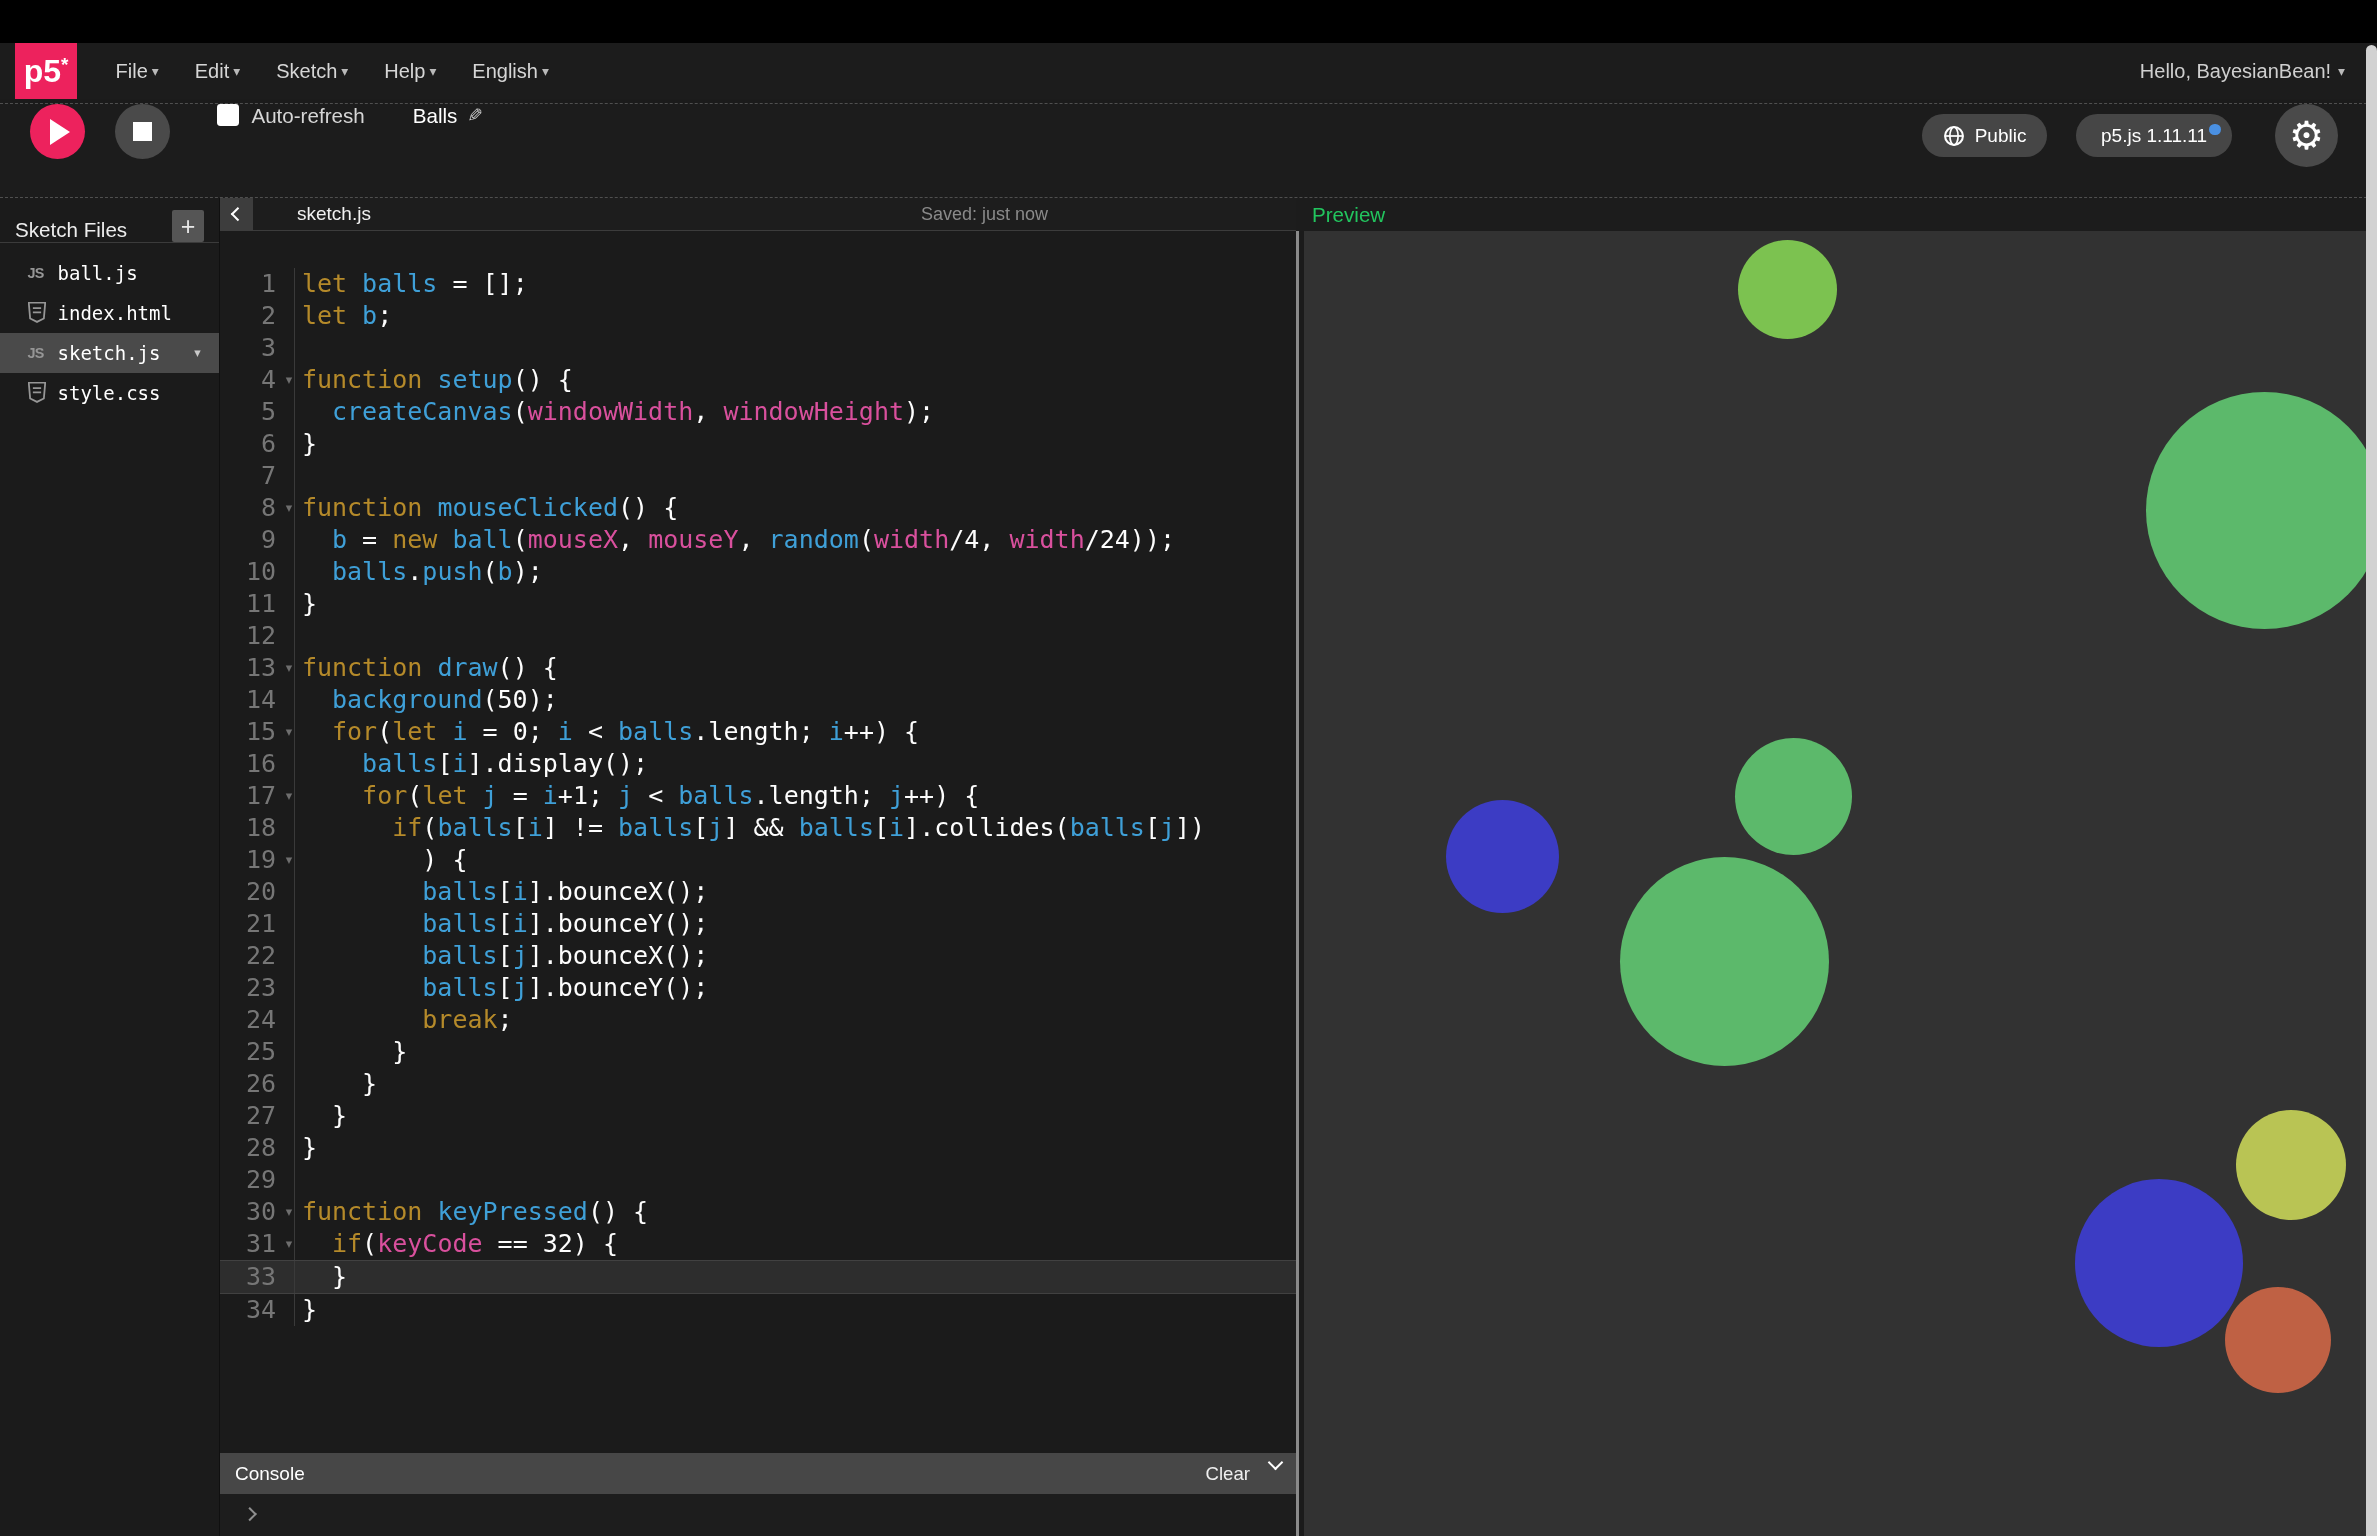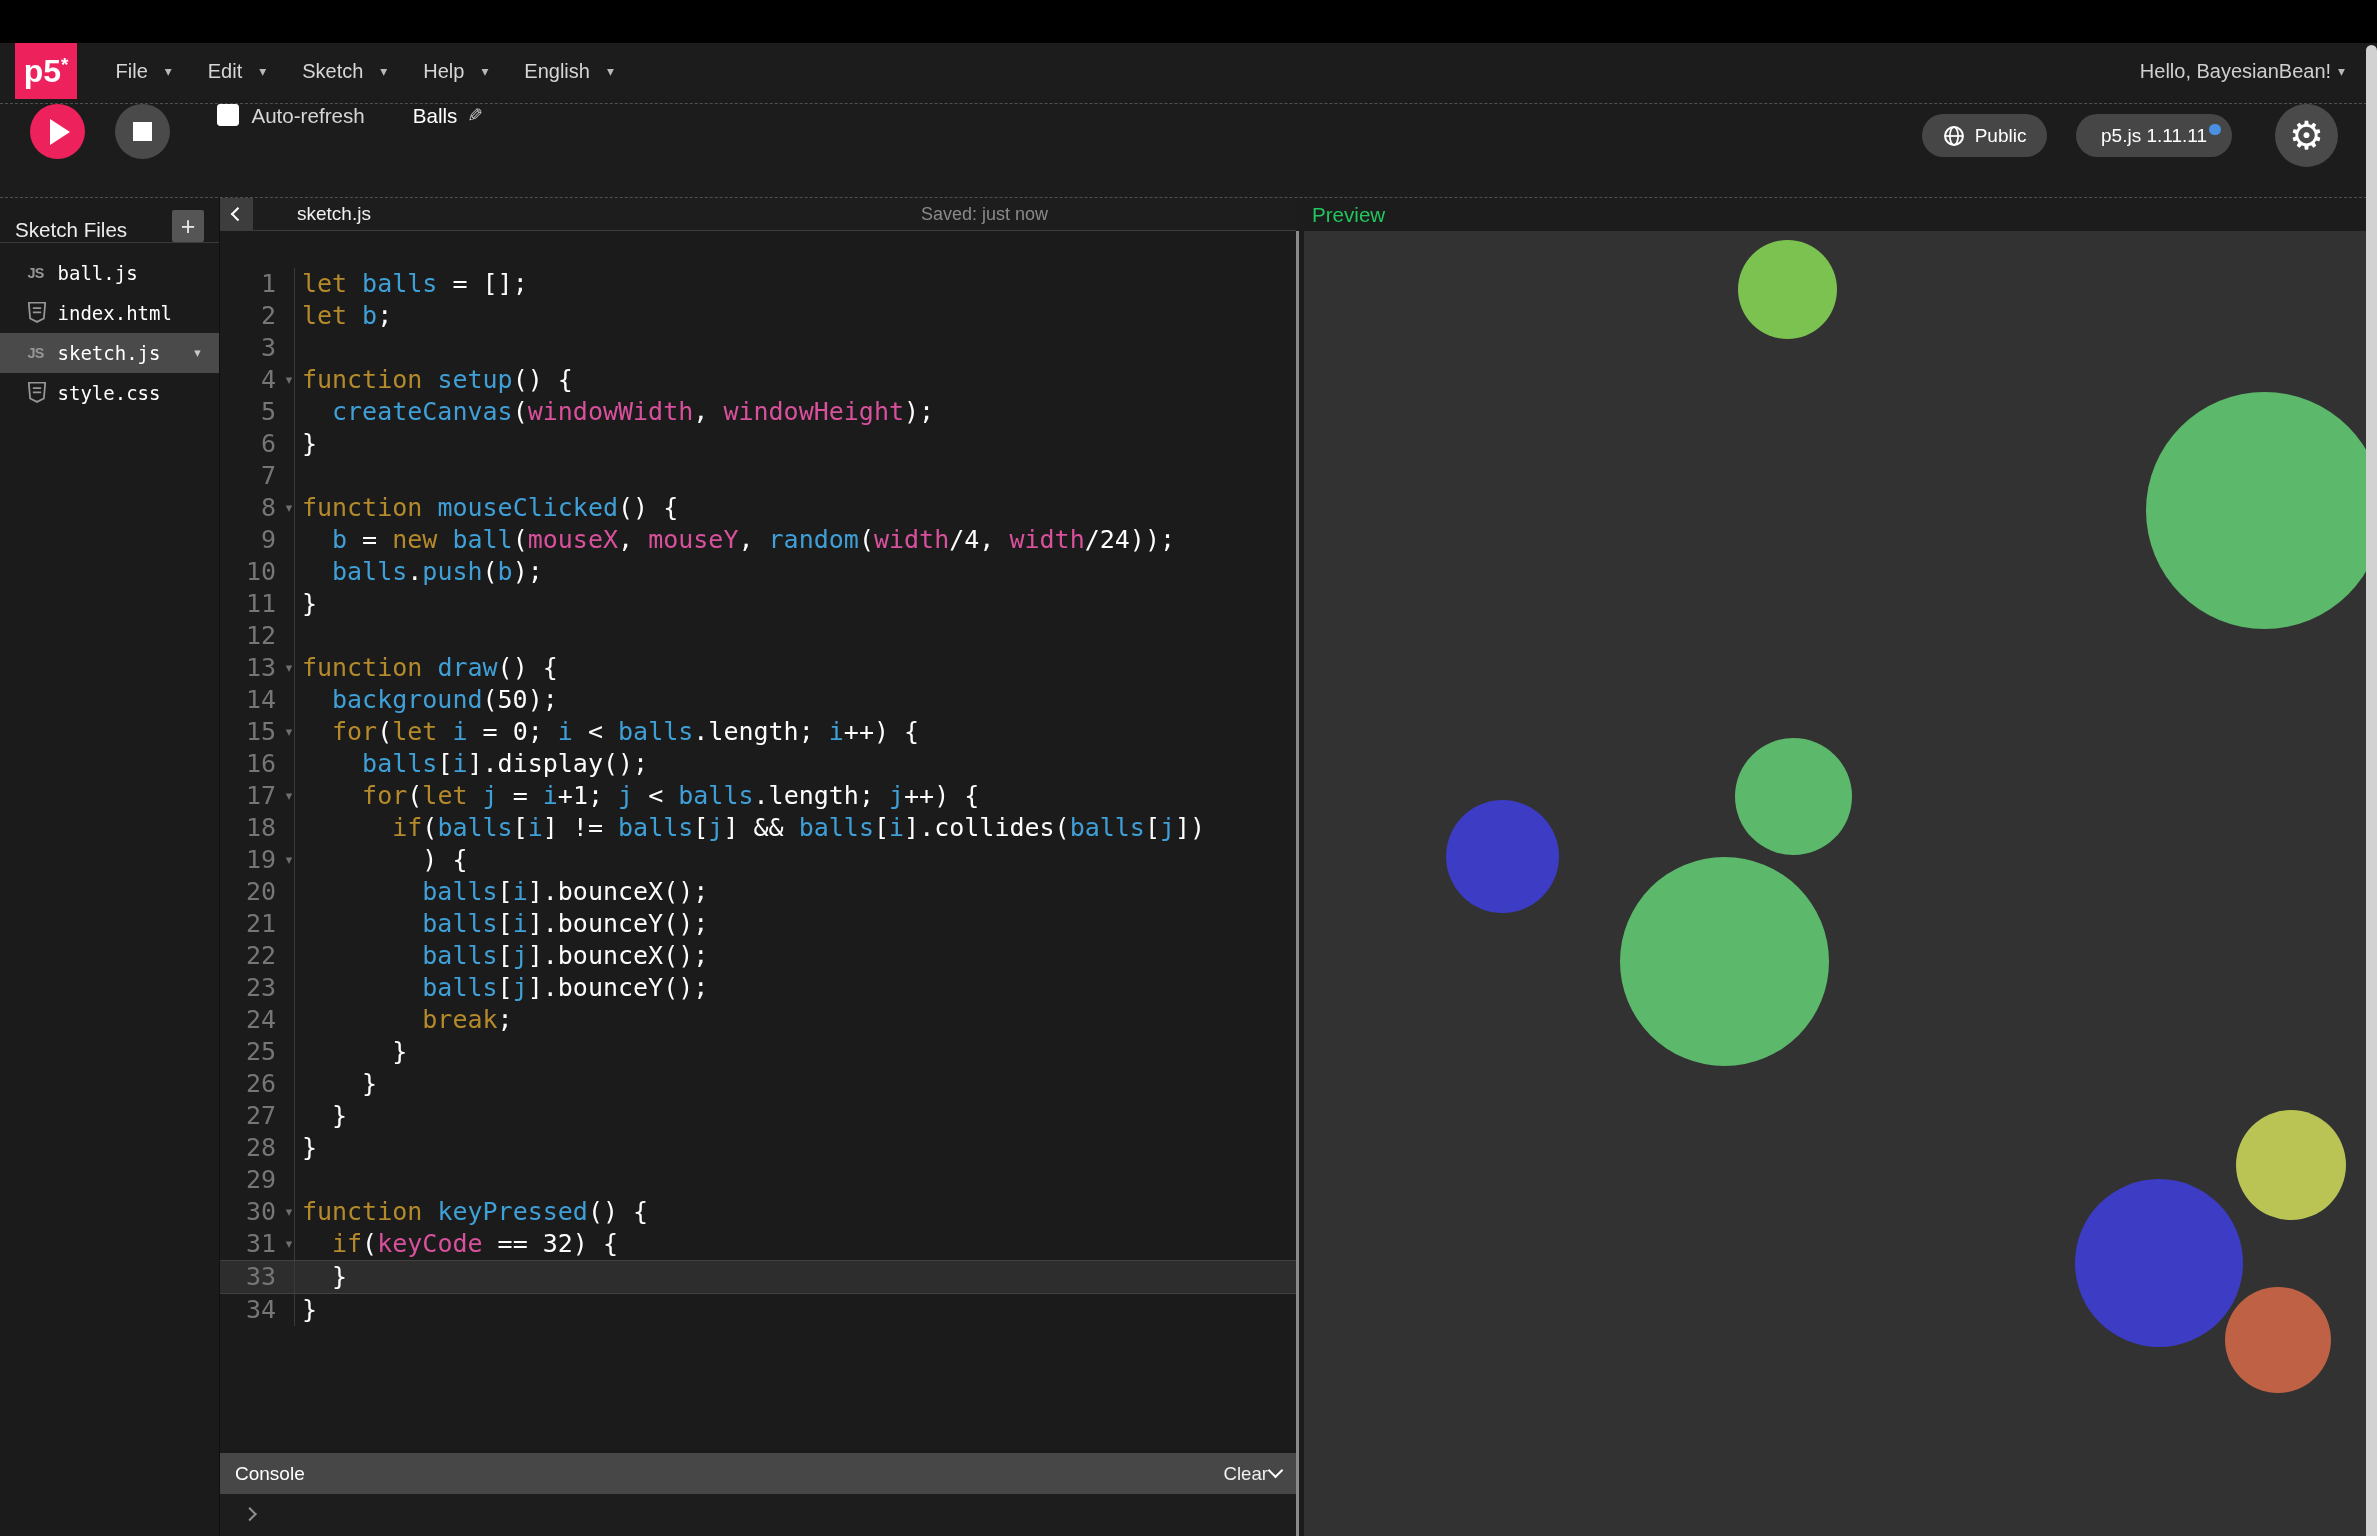--- a/index.html
+++ b/index.html
@@ -9,21 +9,21 @@
 
   
   .top-black { position:absolute; left:0; top:0; width:100%; height:43px; background:#000; }
   .navbar { position:absolute; left:0; top:43px; width:100%; height:56px;
     background:#1c1c1c; display:flex; align-items:stretch; }
   .logo { width:62px; margin-left:15px; background:#ed225d; color:#fff;
     display:flex; align-items:center; justify-content:center;
     font-size:32px; font-weight:bold; }
   .logo sup { font-size:19px; margin-top:-12.4px; }
   .menu-items { display:flex; align-items:center; margin-left:20.6px; }
-  .menu-item { display:flex; align-items:center; gap:17px; padding:0 18px;
+  .menu-item { display:flex; align-items:center; gap:4px; padding:0 18px;
     color:#d6d6d6; font-size:20px; cursor:pointer; }
   .caret { font-size:13.8px; color:#b9b9b9; }
   .nav-right { margin-left:auto; display:flex; align-items:center; padding-right:32px; }
   .user-menu { display:flex; align-items:center; gap:7px; color:#cfcfcf; font-size:20px; }
 
   .toolbar { position:absolute; left:0; top:103px; width:100%; height:95px;
     background:#1c1c1c; border-top:1.4px dashed #4f4f4f; border-bottom:1.4px dashed #4f4f4f;
     display:flex; align-items:flex-start; }
   .play-btn { width:55px; height:55px; border-radius:50%; background:#ed225d;
     margin-left:30px; display:flex; align-items:center; justify-content:center; }
@@ -80,21 +80,21 @@
   .code-line.active { background:#2d2d2d; border-top:0.7px solid #414141; border-bottom:0.7px solid #414141;
     height:34px; line-height:32px; }
   .gutter-cell { width:74px; flex:none; text-align:right; color:#767676; position:relative; }
   .gutter-num { display:inline-block; padding-right:18px; }
   .fold-mark { position:absolute; right:0px; top:0; color:#6e6e6e; font-size:16.5px; }
   .code-cell { flex:1; border-left:1.4px solid #3a3a3a; padding-left:6.9px; white-space:pre; color:#fdfdfd; }
 
   .console-header { height:41px; flex:none; background:#474747; display:flex; align-items:center;
     padding:0 15px; }
   .console-title { color:#fff; font-size:19px; }
-  .console-actions { margin-left:auto; display:flex; align-items:center; gap:2px; }
+  .console-actions { margin-left:auto; display:flex; gap:20px; }
   .console-clear { color:#efefef; font-size:18.6px; }
   .chev-down { width:11px; height:11px; border-right:2.8px solid #fff; border-bottom:2.8px solid #fff;
     transform:rotate(45deg); margin-top:-5.5px; }
   .console-body { flex:1; background:#1d1d1d; position:relative; }
   .prompt-chev { position:absolute; left:25px; top:15px; width:9.6px; height:9.6px;
     border-right:2.8px solid #8f8f8f; border-top:2.8px solid #8f8f8f; transform:rotate(45deg); }
 
   .divider { width:3.4px; flex:none; background:#8a8a8a; }
   .preview-col { flex:1; background:#1b1b1b; position:relative; }
   .canvas { position:absolute; left:4.8px; top:0.7px; right:0; bottom:0; }

